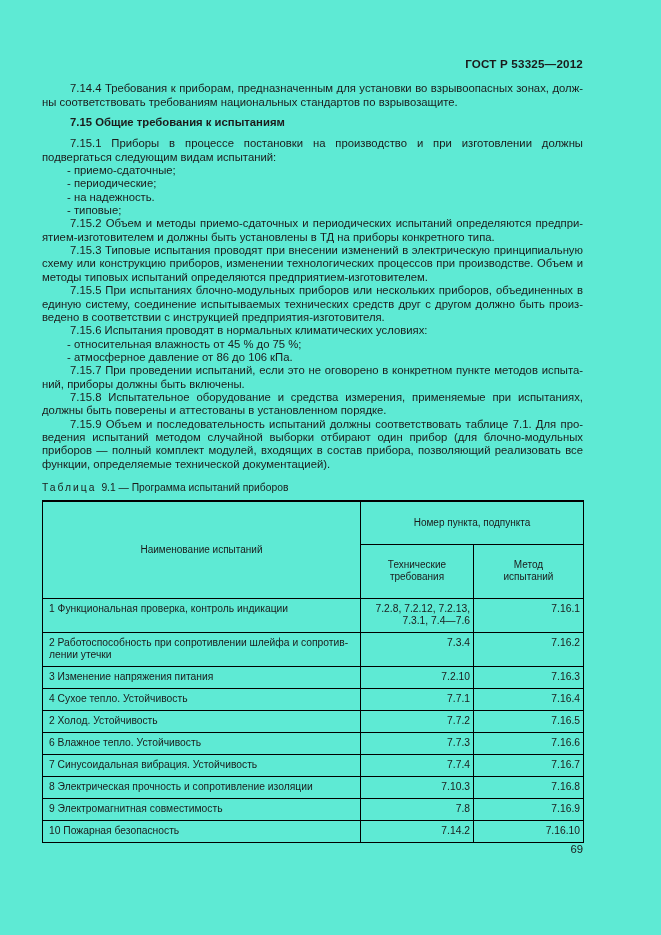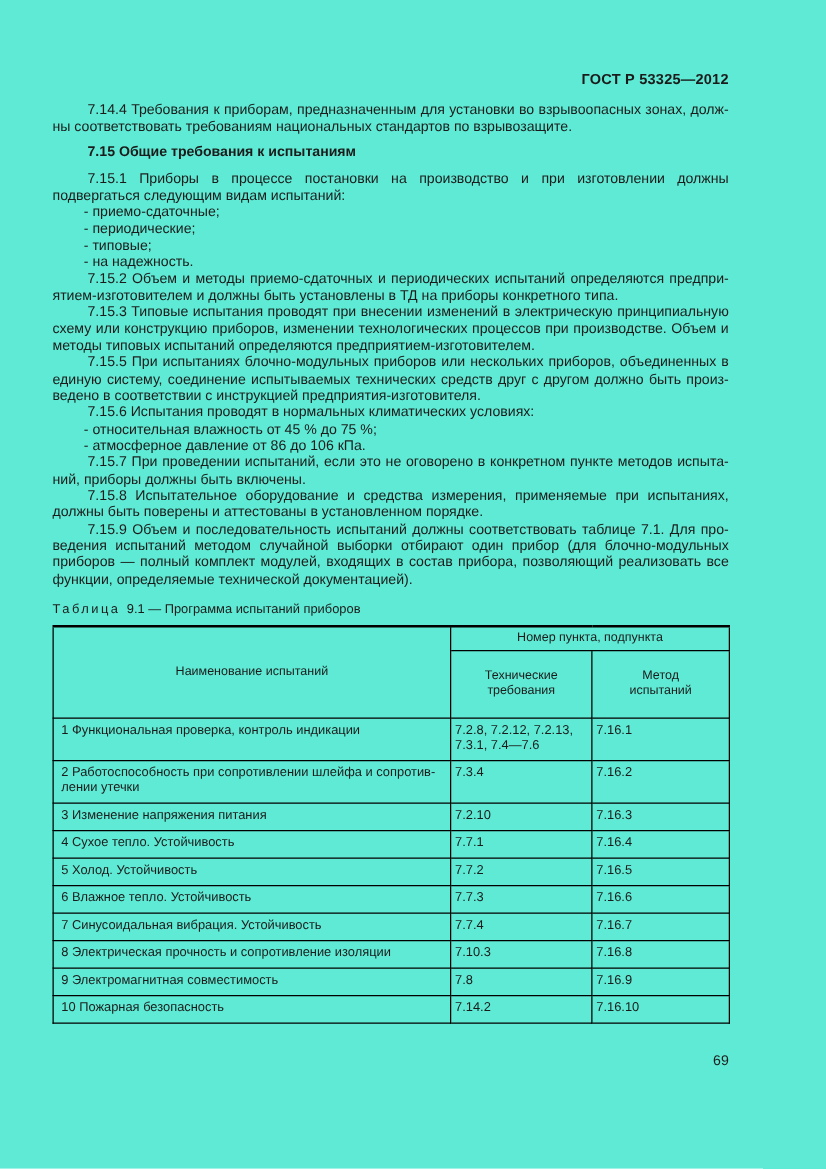--- a/index.html
+++ b/index.html
@@ -66,41 +66,41 @@
   .th-name {
     border-bottom: 2px solid #000;
     text-align: center;
     vertical-align: middle;
     padding: 20px 6px;
     font-size: 10px;
   }
   .th-group {
     text-align: center;
     vertical-align: middle;
-    padding: 2px 4px;
+    padding: 14px 4px;
     height: 14px;
     font-size: 10px;
   }
   .th-sub {
     border-bottom: 2px solid #000;
     text-align: center;
     vertical-align: middle;
     padding: 14px 4px;
     white-space: pre-line;
     font-size: 10px;
   }
   .c-name {
     text-align: left;
     vertical-align: top;
     padding: 4px 6px;
     white-space: pre-line;
     height: 13px;
   }
   .c-num {
-    text-align: left;
+    text-align: right;
     vertical-align: top;
     padding: 4px 3px;
     white-space: pre-line;
   }
   .page-number {
     position: absolute;
     top: 843px;
     right: 78px;
     font-size: 11.3px;
     text-align: center;
@@ -115,22 +115,22 @@
     <div class="doc-header">ГОСТ Р 53325—2012</div>
 
     <p class="para para-first">7.14.4 Требования к приборам, предназначенным для установки во взрывоопасных зонах, долж­ны соответствовать требованиям национальных стандартов по взрывозащите.</p>
 
     <p class="section-heading">7.15 Общие требования к испытаниям</p>
 
     <p class="para">7.15.1 Приборы в процессе постановки на производство и при изготовлении должны подвергаться следующим видам испытаний:</p>
 
     <div class="list-item">- приемо-сдаточные;</div>
     <div class="list-item">- периодические;</div>
+    <div class="list-item">- на надежность.</div>
     <div class="list-item">- типовые;</div>
-    <div class="list-item">- на надежность.</div>
 
     <p class="para">7.15.2 Объем и методы приемо-сдаточных и периодических испытаний определяются предпри­ятием-изготовителем и должны быть установлены в ТД на приборы конкретного типа.</p>
     <p class="para">7.15.3 Типовые испытания проводят при внесении изменений в электрическую принципиальную схему или конструкцию приборов, изменении технологических процессов при производстве. Объем и методы типовых испытаний определяются предприятием-изготовителем.</p>
     <p class="para">7.15.5 При испытаниях блочно-модульных приборов или нескольких приборов, объединенных в единую систему, соединение испытываемых технических средств друг с другом должно быть произ­ведено в соответствии с инструкцией предприятия-изготовителя.</p>
     <p class="para">7.15.6 Испытания проводят в нормальных климатических условиях:</p>
 
     <div class="list-item">- относительная влажность от 45 % до 75 %;</div>
     <div class="list-item">- атмосферное давление от 86 до 106 кПа.</div>
 
     <p class="para">7.15.7 При проведении испытаний, если это не оговорено в конкретном пункте методов испыта­ний, приборы должны быть включены.</p>
@@ -176,21 +176,21 @@
           <td class="c-name">3 Изменение напряжения питания</td>
           <td class="c-num">7.2.10</td>
           <td class="c-num">7.16.3</td>
         </tr>
         <tr>
           <td class="c-name">4 Сухое тепло. Устойчивость</td>
           <td class="c-num">7.7.1</td>
           <td class="c-num">7.16.4</td>
         </tr>
         <tr>
-          <td class="c-name">5 Холод. Устойчивость</td>
+          <td class="c-name">2 Холод. Устойчивость</td>
           <td class="c-num">7.7.2</td>
           <td class="c-num">7.16.5</td>
         </tr>
         <tr>
           <td class="c-name">6 Влажное тепло. Устойчивость</td>
           <td class="c-num">7.7.3</td>
           <td class="c-num">7.16.6</td>
         </tr>
         <tr>
           <td class="c-name">7 Синусоидальная вибрация. Устойчивость</td>

